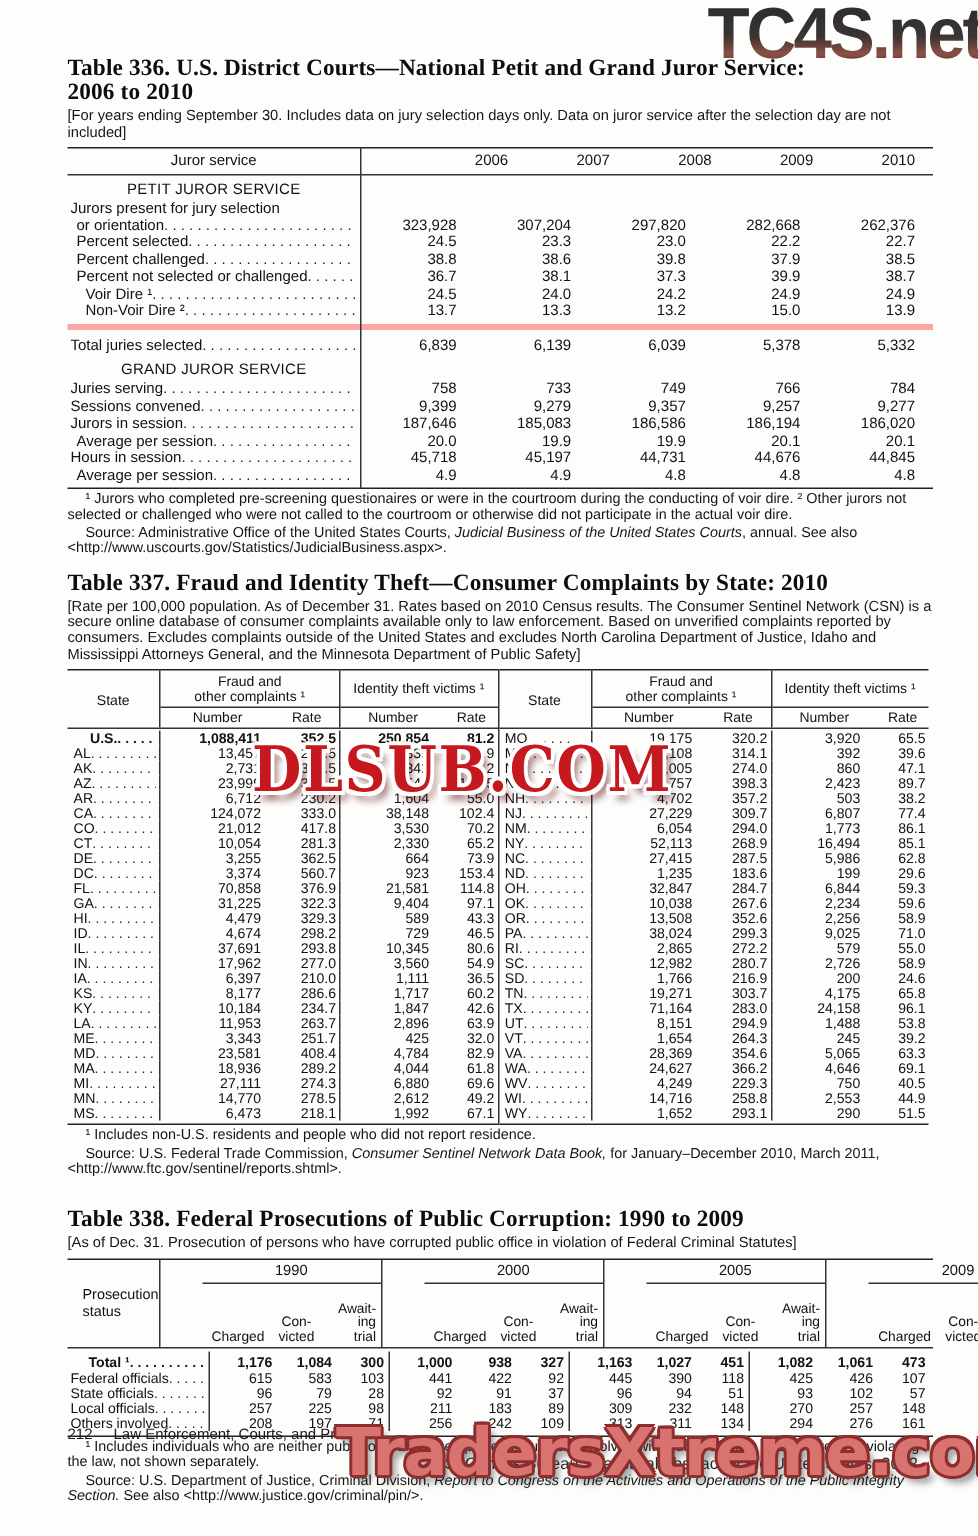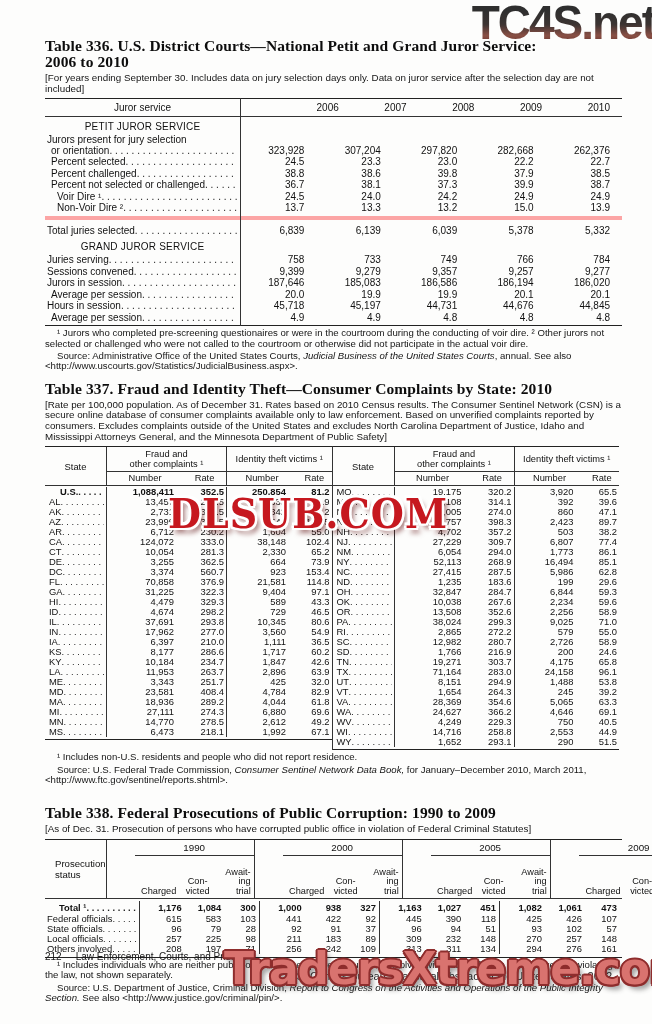--- a/index.html
+++ b/index.html
@@ -405,20 +405,30 @@
               <span class="t">CA</span>
               <span class="dots"></span>
             </span>
             <span class="n1">124,072</span>
             <span class="r1">333.0</span>
             <span class="n2">38,148</span>
             <span class="r2">102.4</span>
           </div>
           <div class="r337">
             <span class="st">
+              <span class="t">CO</span>
+              <span class="dots"></span>
+            </span>
+            <span class="n1">21,012</span>
+            <span class="r1">417.8</span>
+            <span class="n2">3,530</span>
+            <span class="r2">70.2</span>
+          </div>
+          <div class="r337">
+            <span class="st">
               <span class="t">CT</span>
               <span class="dots"></span>
             </span>
             <span class="n1">10,054</span>
             <span class="r1">281.3</span>
             <span class="n2">2,330</span>
             <span class="r2">65.2</span>
           </div>
           <div class="r337">
             <span class="st">

